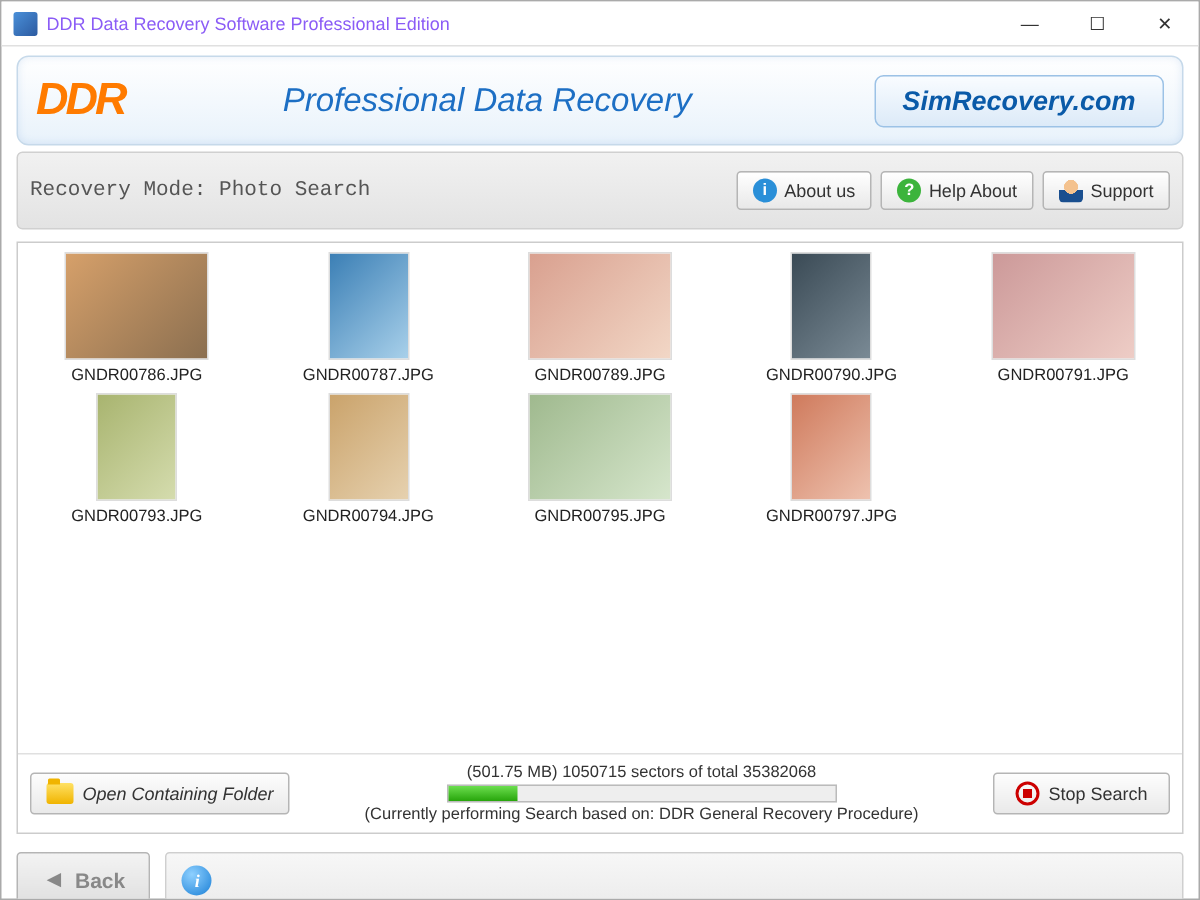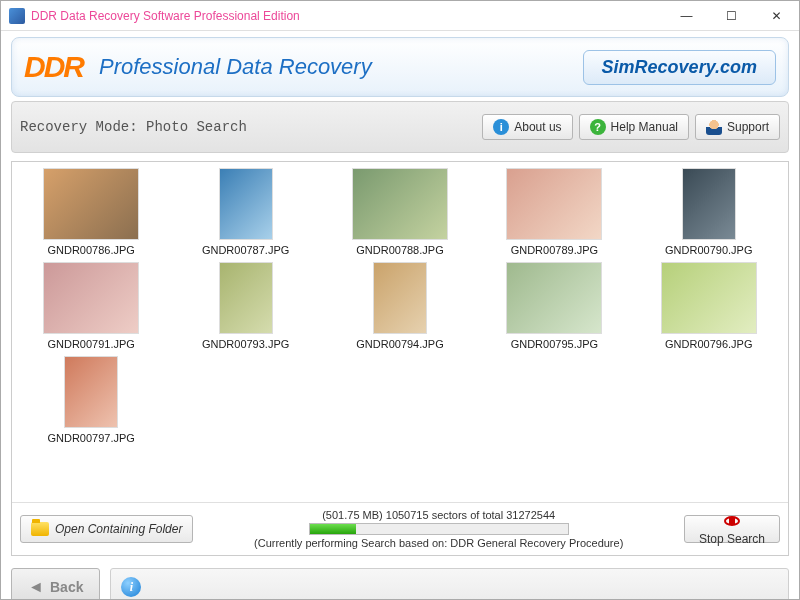--- a/index.html
+++ b/index.html
@@ -1,26 +1,26 @@
 <!DOCTYPE html>
 <html><head>
 <meta charset="utf-8">
 <style>
   * { box-sizing: border-box; margin: 0; padding: 0; }
   body { font-family: "Segoe UI", Tahoma, sans-serif; font-size: 12px; background: #fff; width: 800px; height: 600px; overflow: hidden; border: 1px solid #aaa; }
   
   .titlebar { height: 30px; display: flex; align-items: center; padding: 0 0 0 8px; background: #fff; border-bottom: 1px solid #e0e0e0; }
   .titlebar .icon { width: 16px; height: 16px; background: linear-gradient(135deg,#4a90d9,#2c5aa0); border-radius: 2px; margin-right: 6px; }
-  .titlebar .title { color: #ec4899; flex: 1; }
+  .titlebar .title { color: #8b5cf6; flex: 1; }
   .win-controls { display: flex; height: 100%; }
   .win-btn { width: 45px; display: flex; align-items: center; justify-content: center; color: #333; cursor: default; }
   
   .banner { height: 60px; margin: 6px 10px 4px 10px; border-radius: 8px; background: linear-gradient(to bottom,#fff,#e8f2fb); border: 1px solid #c6d9ea; display: flex; align-items: center; padding: 0 12px; box-shadow: inset 0 0 6px rgba(70,130,200,.15);}
   .ddr-logo { font-family: Arial Black, sans-serif; font-size: 30px; font-weight: 900; font-style: italic; color: #ff7b00; letter-spacing: -2px; margin-right: 16px; }
-  .banner-title { font-size: 22px; color: #1d6fc4; font-style: italic; font-weight: 500; flex: 1; }
+  .banner-title { font-size: 22px; color: #1d6fc4; font-style: italic; font-weight: 500; flex: 1; text-align: center; }
   .brand-box { font-size: 18px; font-style: italic; font-weight: bold; color: #0a5aa8; background: linear-gradient(to bottom,#f9fcff,#dceaf8); border: 1px solid #9cc2e6; border-radius: 6px; padding: 6px 18px; margin-left: 32px; }
   
   .toolbar { height: 52px; margin: 0 10px; background: linear-gradient(to bottom,#f1f1f1,#e3e3e3); border-radius: 4px; border: 1px solid #d0d0d0; display: flex; align-items: center; padding: 12px 8px; gap: 6px; }
   .mode-label { font-family: "Courier New", monospace; color: #555; font-size: 14px; flex: 1; }
   .tb-btn { display: flex; align-items: center; gap: 5px; height: 26px; padding: 0 10px; background: linear-gradient(to bottom,#fff,#e8e8e8); border: 1px solid #b5b5b5; border-radius: 3px; cursor: default; font-size: 12px; color: #333;}
   .tb-btn .circ { width: 16px; height: 16px; border-radius: 50%; display: flex; align-items: center; justify-content: center; color: #fff; font-weight: bold; font-size: 11px; }
   .support-btn .person { width: 16px; height: 16px; background: radial-gradient(circle at 50% 35%, #f4c28e 35%, transparent 36%), linear-gradient(to bottom, transparent 50%, #1a4f8f 50%); border-radius: 3px; }
   
   .results-frame { margin: 8px 10px 4px 10px; border: 1px solid #ccc; background: #fff; }
   .results-scroll { height: 340px; overflow-y: scroll; padding: 6px 4px; }
@@ -30,21 +30,21 @@
   .thumb.portrait { width: 54px; height: 72px; }
   .thumb-label { font-size: 11px; color: #222; margin-top: 4px; text-align: left; }
   
   .progress-row { display: flex; align-items: center; gap: 10px; padding: 6px 8px; border-top: 1px solid #e0e0e0;}
   .open-btn { display: flex; align-items: center; gap: 6px; height: 28px; padding: 0 10px; background: linear-gradient(to bottom,#fdfdfd,#e9e9e9); border: 1px solid #b5b5b5; border-radius: 3px; font-size: 12px; color:#333;font-style:italic;}
   .folder-icon { width: 18px; height: 14px; background: linear-gradient(to bottom,#ffe164,#f0b400); border-radius: 2px; position: relative; }
   .folder-icon::before { content:""; position:absolute; top:-3px; left:1px; width:8px; height:4px; background:#f0b400; border-radius:1px 1px 0 0;}
   .progress-center { flex: 1; display:flex; flex-direction:column; align-items:center; gap:2px; font-size:11px; color:#333;}
   .progress-bar { width: 260px; height: 12px; background:#eee; border:1px solid #bbb; position:relative;}
   .progress-fill { position:absolute; left:0; top:0; bottom:0; width:18%; background: linear-gradient(to bottom,#6cde4f,#27a50b);}
-  .stop-btn { display:flex; align-items:center; gap:6px; height:28px; padding:0 14px; background:linear-gradient(to bottom,#fdfdfd,#e9e9e9); border:1px solid #b5b5b5; border-radius:3px; font-size:12px; color:#333;flex-direction:column;}
+  .stop-btn { display:flex; align-items:center; gap:6px; height:28px; padding:0 14px; background:linear-gradient(to bottom,#fdfdfd,#e9e9e9); border:1px solid #b5b5b5; border-radius:3px; font-size:12px; color:#333;}
   .stop-icon { width:16px; height:16px; border:2px solid #c00; border-radius:50%; display:flex; align-items:center; justify-content:center;}
   .stop-icon::after { content:""; width:6px; height:6px; background:#c00;}
   
   .footer { display:flex; align-items:center; gap:10px; padding: 8px 10px;}
   .nav-btn { display:flex; align-items:center; gap:6px; height:38px; padding:0 16px; background:linear-gradient(to bottom,#f3f3f3,#dedede); border:1px solid #b5b5b5; border-radius:3px; font-size:14px; color:#888; font-weight:bold;}
   .nav-arrow { width:16px; height:16px; display:flex; align-items:center; justify-content:center; font-size:16px;}
   .info-bar { flex:1; height:38px; background:linear-gradient(to bottom,#f7f7f7,#ebebeb); border:1px solid #cfcfcf; border-radius:3px; display:flex; align-items:center; padding:0 10px; gap:8px; font-size:12px; color:#333;}
   .info-circ { width:20px; height:20px; border-radius:50%; background:radial-gradient(circle at 35% 30%,#8ed0ff,#1a7fd6); color:#fff; display:flex; align-items:center; justify-content:center; font-weight:bold; font-style:italic; font-family: Georgia, serif;}
 
   
@@ -73,42 +73,38 @@
 </div>
 
 <div class="toolbar">
   <div class="mode-label">Recovery Mode: Photo Search</div>
   <div class="tb-btn">
     <div class="circ" style="background:#2a8fd8">i</div>
     <span>About us</span>
   </div>
   <div class="tb-btn">
     <div class="circ" style="background:#3cb43c">?</div>
-    <span>Help Manual</span>
+    <span>Help About</span>
   </div>
   <div class="tb-btn support-btn">
     <div class="person"></div>
     <span>Support</span>
   </div>
 </div>
 
 <div class="results-frame">
   <div class="results-scroll">
     <div class="thumb-grid" id="thumb-grid">
         <div class="thumb-item">
           <div class="thumb p0"></div>
           <div class="thumb-label">GNDR00786.JPG</div>
         </div>
         <div class="thumb-item">
           <div class="thumb p1 portrait"></div>
           <div class="thumb-label">GNDR00787.JPG</div>
-        </div>
-        <div class="thumb-item">
-          <div class="thumb p2"></div>
-          <div class="thumb-label">GNDR00788.JPG</div>
         </div>
         <div class="thumb-item">
           <div class="thumb p3"></div>
           <div class="thumb-label">GNDR00789.JPG</div>
         </div>
         <div class="thumb-item">
           <div class="thumb p4 portrait"></div>
           <div class="thumb-label">GNDR00790.JPG</div>
         </div>
         <div class="thumb-item">
@@ -121,36 +117,32 @@
         </div>
         <div class="thumb-item">
           <div class="thumb p8 portrait"></div>
           <div class="thumb-label">GNDR00794.JPG</div>
         </div>
         <div class="thumb-item">
           <div class="thumb p9"></div>
           <div class="thumb-label">GNDR00795.JPG</div>
         </div>
         <div class="thumb-item">
-          <div class="thumb p10"></div>
-          <div class="thumb-label">GNDR00796.JPG</div>
-        </div>
-        <div class="thumb-item">
           <div class="thumb p11 portrait"></div>
           <div class="thumb-label">GNDR00797.JPG</div>
         </div>
       </div>
   </div>
   <div class="progress-row">
     <div class="open-btn">
       <div class="folder-icon"></div>
       <span>Open Containing Folder</span>
     </div>
     <div class="progress-center">
-      <div>(501.75 MB) 1050715  sectors  of  total 31272544</div>
+      <div>(501.75 MB) 1050715  sectors  of  total 35382068</div>
       <div class="progress-bar">
         <div class="progress-fill"></div>
       </div>
       <div>(Currently performing Search based on:  DDR General Recovery Procedure)</div>
     </div>
     <div class="stop-btn">
       <div class="stop-icon"></div>
       <span>Stop Search</span>
     </div>
   </div>

